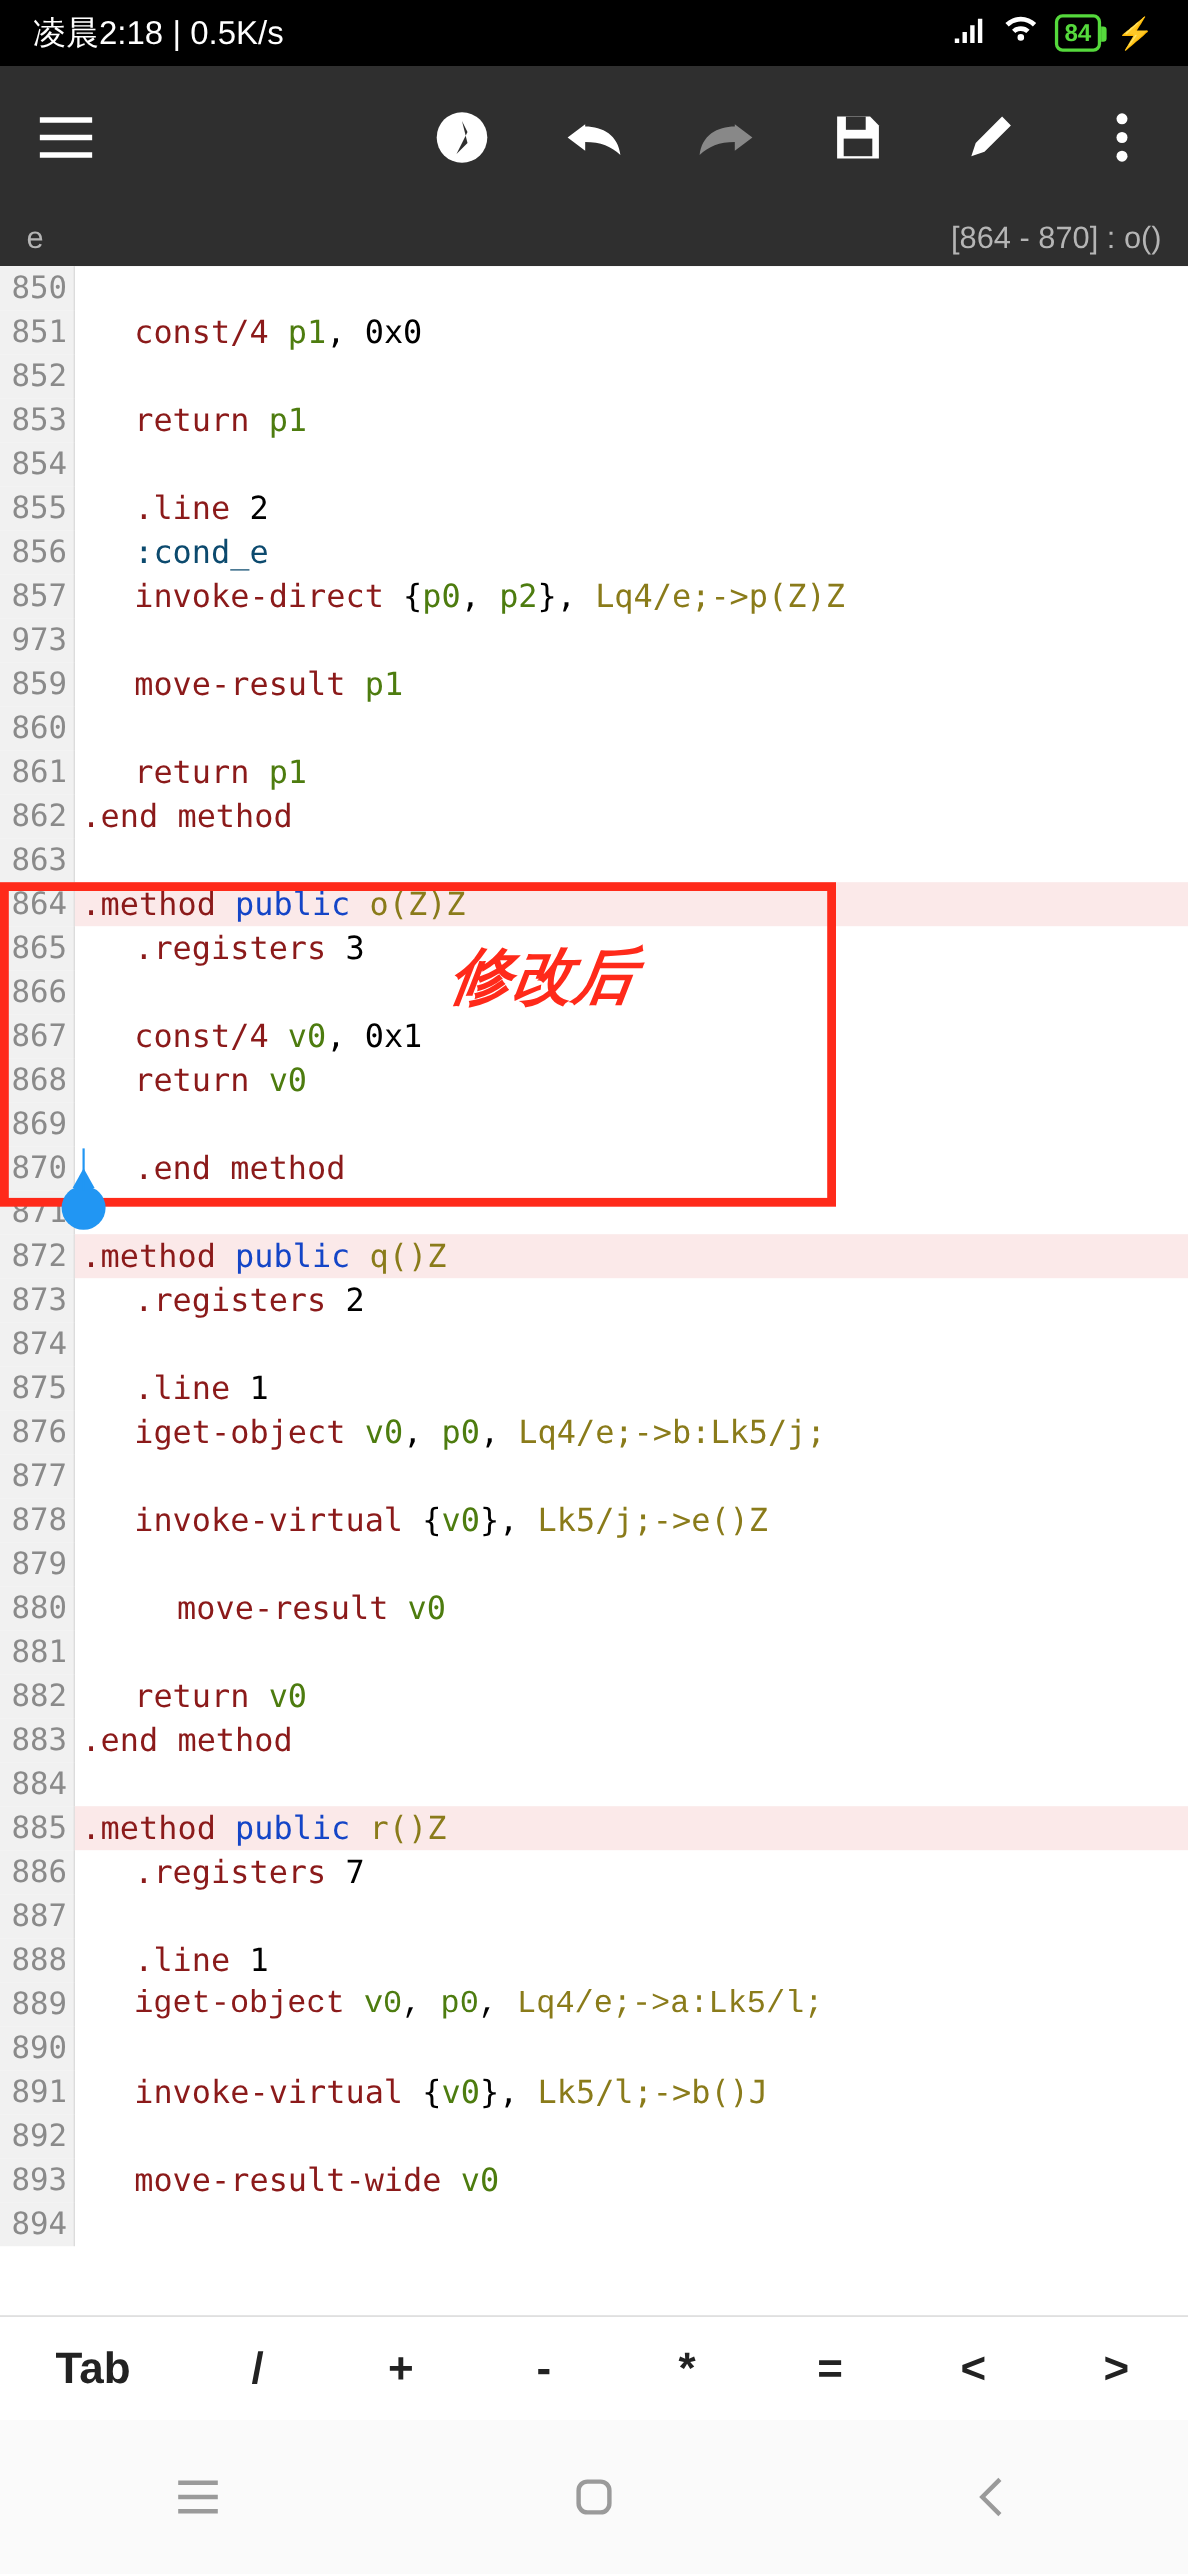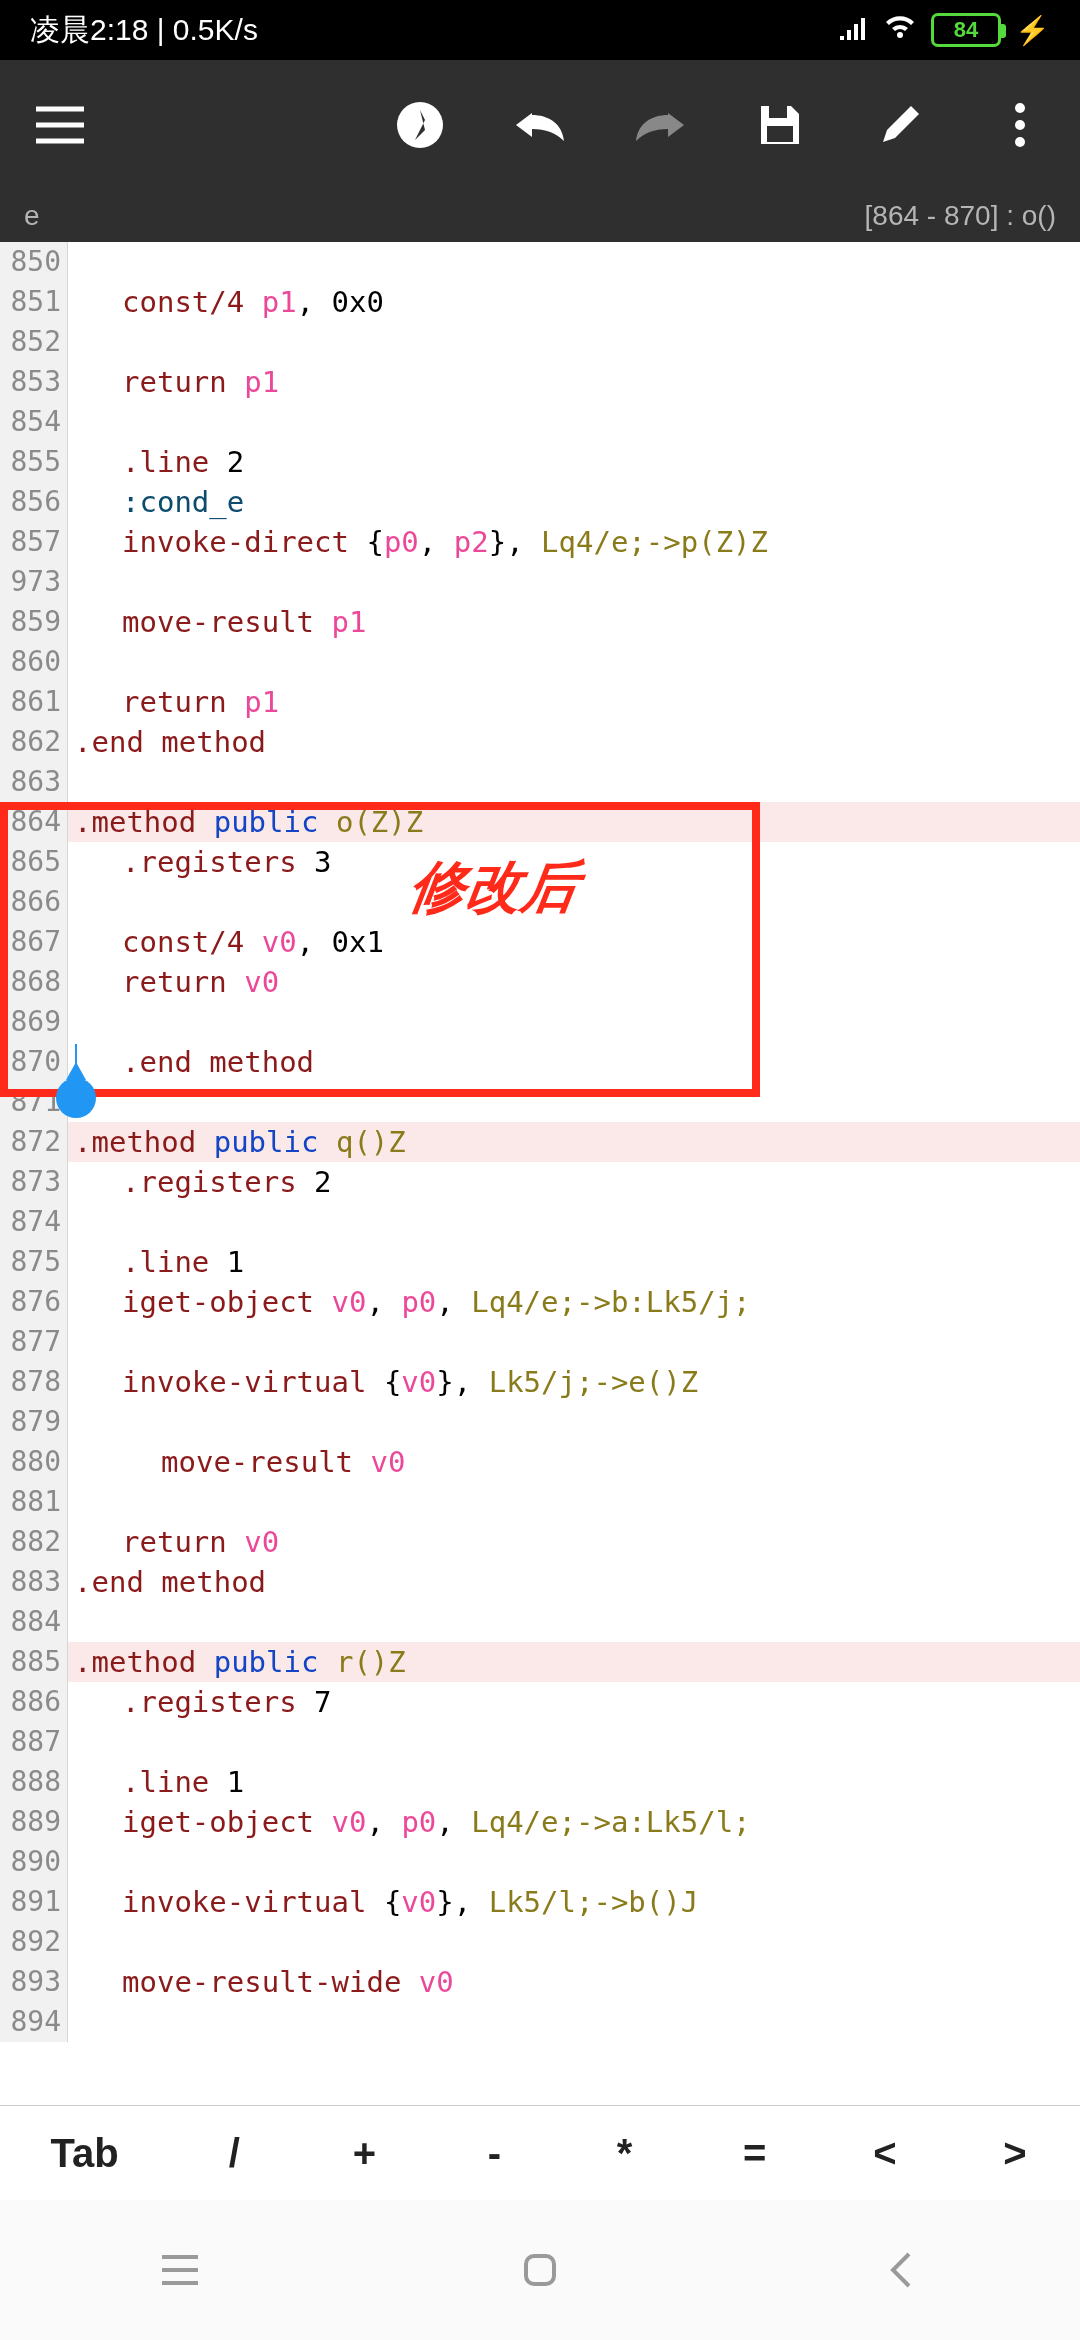--- a/index.html
+++ b/index.html
@@ -19,21 +19,21 @@
   align-items: center;
   justify-content: space-between;
   padding: 0 30px;
   font-size: 30px;
   font-weight: 500;
 }
 .status-right { display: flex; align-items: center; gap: 14px; }
 .battery-box {
   border: 3px solid #55d93c;
   border-radius: 7px;
-  padding: 1px 20px;
+  padding: 1px 6px;
   font-size: 22px;
   font-weight: 700;
   color: #55d93c;
   position: relative;
 }
 .battery-box::after {
   content: "";
   position: absolute;
   right: -8px;
   top: 8px;
@@ -95,21 +95,21 @@
 }
 .code {
   padding-left: 6px;
   white-space: pre;
   font-family: monospace;
 }
 .indent { display:inline-block; width: 48px; }
 .bg-pink { background: #fbe9e9; }
 .bg-yellow { background: #fff9d4; }
 .c-keyword { color: #8b1a1a; }
-.c-reg { color: #ec4899; }
+.c-reg { color: #4d7c0f; }
 .c-num { color: #000000; }
 .c-label { color: #0c4a6e; }
 .c-type { color: #8a7b1a; }
 .c-mod { color: #1445c7; }
 .sel-box {
   position: absolute;
   border: 8px solid #ff2a1a;
   left: 0;
   top: 560px;
   width: 760px;
@@ -408,21 +408,21 @@
     <div class="line">
       <div class="gutter">887</div>
       <div class="code " style="flex: 1 1 0%;"></div>
     </div>
     <div class="line">
       <div class="gutter">888</div>
       <div class="code " style="flex: 1 1 0%;"><span class="indent"></span><span class="c-keyword">.line</span><span> </span><span class="c-num">1</span></div>
     </div>
     <div class="line">
       <div class="gutter">889</div>
-      <div class="code " style="flex: 1 1 0%;"><span class="indent"></span><span class="c-keyword">iget-object</span><span> </span><span class="c-reg">v0</span><span>, </span><span class="c-reg">p0</span><span>, </span><span class="c-type">Lq4/e;-&gt;a:Lk5/l;</span></div>
+      <div class="code " style="flex: 1 1 0%; font-family: Liberation Mono, monospace;"><span class="indent"></span><span class="c-keyword">iget-object</span><span> </span><span class="c-reg">v0</span><span>, </span><span class="c-reg">p0</span><span>, </span><span class="c-type">Lq4/e;-&gt;a:Lk5/l;</span></div>
     </div>
     <div class="line">
       <div class="gutter">890</div>
       <div class="code " style="flex: 1 1 0%;"></div>
     </div>
     <div class="line">
       <div class="gutter">891</div>
       <div class="code " style="flex: 1 1 0%;"><span class="indent"></span><span class="c-keyword">invoke-virtual</span><span> {</span><span class="c-reg">v0</span><span>}, </span><span class="c-type">Lk5/l;-&gt;b()J</span></div>
     </div>
     <div class="line">

